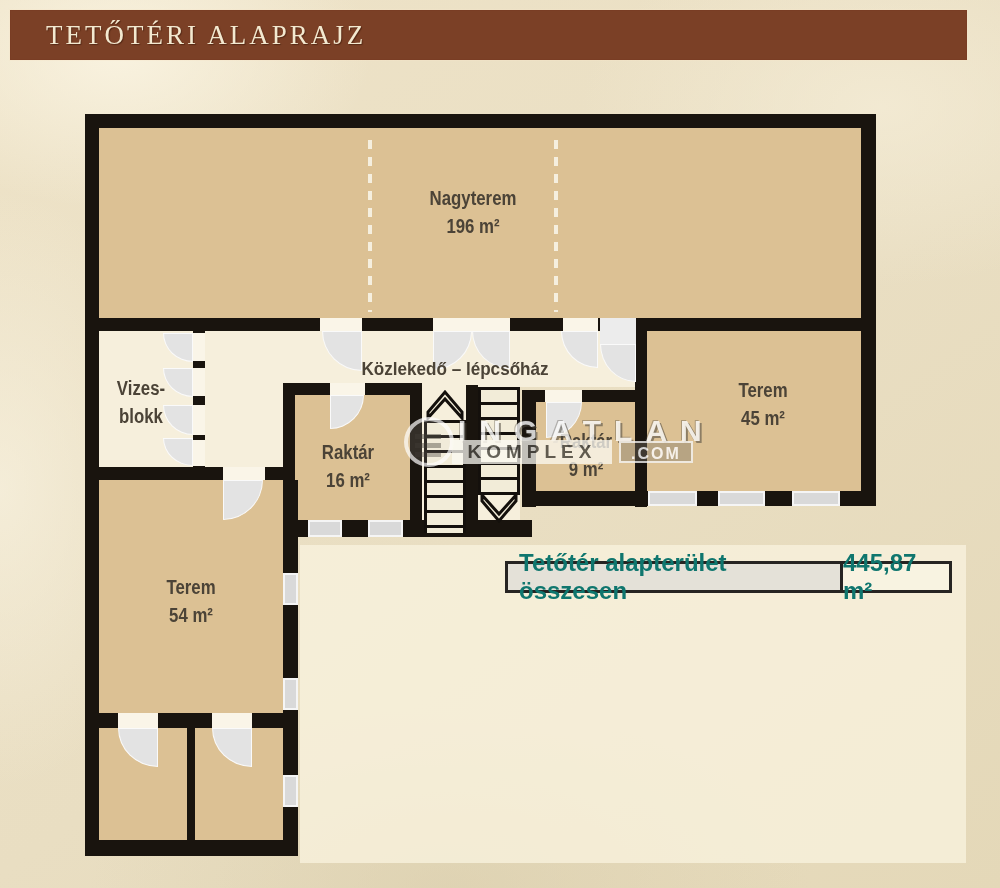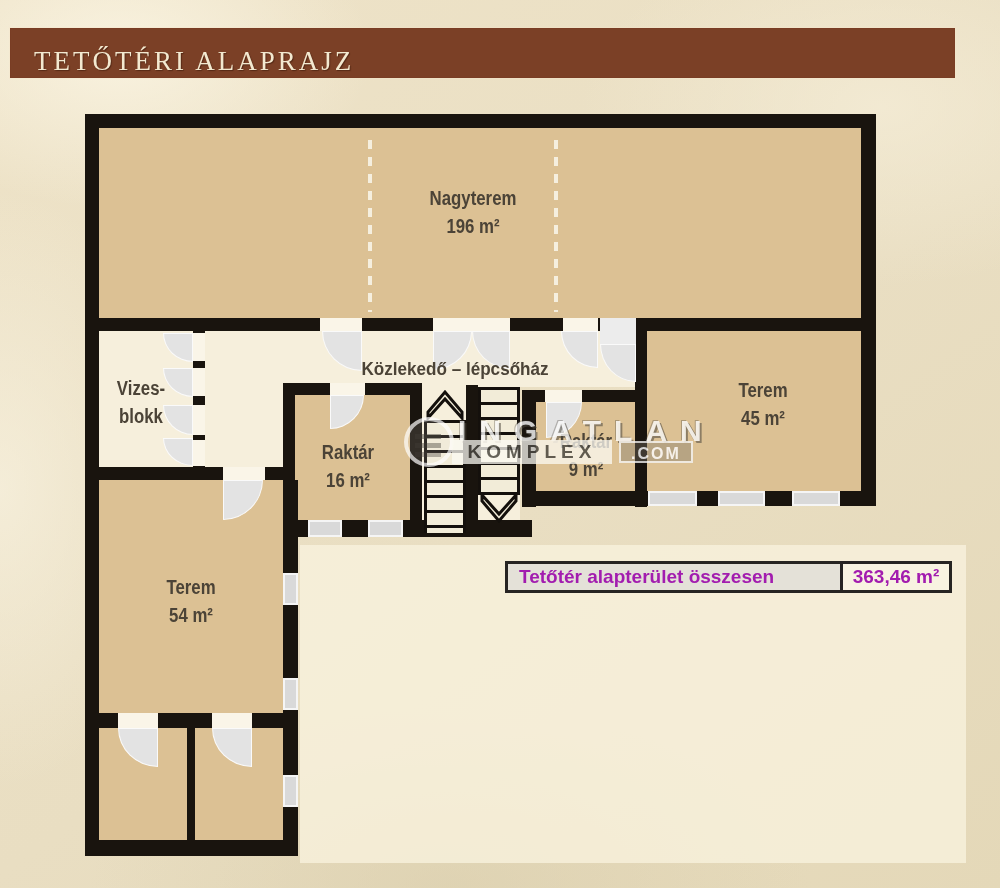--- a/index.html
+++ b/index.html
@@ -5,22 +5,22 @@
   html,body{margin:0;padding:0;}
   body{width:1000px;height:888px;overflow:hidden;font-family:"Liberation Sans",sans-serif;}
   .page{position:relative;width:1000px;height:888px;
     background:
       radial-gradient(ellipse 420px 260px at 12% 6%, rgba(250,244,226,.9) 0%, rgba(250,244,226,0) 60%),
       radial-gradient(ellipse 500px 300px at 88% 12%, rgba(244,236,214,.8) 0%, rgba(244,236,214,0) 60%),
       radial-gradient(ellipse 600px 300px at 45% 100%, rgba(216,204,170,.55) 0%, rgba(216,204,170,0) 60%),
       radial-gradient(ellipse 300px 500px at 0% 55%, rgba(248,242,224,.7) 0%, rgba(248,242,224,0) 60%),
       linear-gradient(145deg,#eee3c8 0%,#e9dec2 55%,#e4d8b8 100%);
   }
-  .header{position:absolute;left:10px;top:28px;width:943px;height:48px;background:#7b4026;
-    border:1px solid rgba(120,60,35,.6);box-shadow:0 0 0 1px rgba(245,230,200,.35);display:flex;align-items:flex-end;}
+  .header{position:absolute;left:10px;top:10px;width:943px;height:48px;background:#7b4026;
+    border:1px solid rgba(120,60,35,.6);box-shadow:0 0 0 1px rgba(245,230,200,.35);display:flex;align-items:center;padding-left:12px;}
   .title{font-family:"Liberation Serif",serif;font-size:27px;color:#f3e9d0;letter-spacing:3px;padding-left:23px;
     text-shadow:1px 1px 1px rgba(60,25,10,.6);}
   .pale{position:absolute;left:300px;top:545px;width:666px;height:318px;background:rgba(248,242,222,.78);}
   .fill{position:absolute;z-index:1;}
   .tan{background:#dcc194;}
   .cream{background:#f6efdc;}
   .dash{position:absolute;z-index:2;width:4px;
     background:repeating-linear-gradient(to bottom,#f8f4e7 0 9px,rgba(0,0,0,0) 9px 17px);opacity:.9;}
   .w{position:absolute;background:#19140e;z-index:3;}
   .op{position:absolute;background:#faf5e8;z-index:4;}
@@ -46,21 +46,21 @@
     letter-spacing:13px;color:rgba(255,255,255,.92);
     text-shadow:2px 2px 0 rgba(75,70,62,.65),-1px -1px 0 rgba(75,70,62,.4);}
   .wm-ingatlan{position:absolute;left:452px;top:440px;width:160px;height:24px;background:rgba(252,250,244,.88);
     color:#4c4a44;font-size:19px;font-weight:700;letter-spacing:5px;text-align:center;line-height:24px;}
   .wm-com{position:absolute;left:619px;top:441px;width:74px;height:22px;border:2px solid rgba(255,255,255,.85);
     background:rgba(125,118,105,.45);color:rgba(255,255,255,.95);font-size:16px;font-weight:700;
     letter-spacing:2px;text-align:center;line-height:22px;box-sizing:border-box;}
   
   .sumtable{position:absolute;left:505px;top:561px;width:447px;height:32px;border:3px solid #262422;
     box-sizing:border-box;display:flex;z-index:9;}
-  .cell{display:flex;align-items:center;font-weight:700;font-size:19px;color:#a21caf;}
+  .cell{display:flex;align-items:center;font-weight:700;font-size:24px;color:#0f766e;}
   .cell.label{flex:1;background:#e4e1d8;padding-left:11px;border-right:3px solid #262422;transform-origin:left center;}
   .cell.value{width:106px;background:#f8f3e1;justify-content:center;}
 </style>
 </head>
 <body>
 
 <div class="page">
 
   <div class="header">
     <span class="title">TETŐTÉRI ALAPRAJZ</span>
@@ -182,16 +182,16 @@
 
     <div class="wm">
       <div class="wm-circle"></div>
       <div class="wm-komplex">INGATLAN</div>
       <div class="wm-ingatlan">KOMPLEX</div>
       <div class="wm-com">.COM</div>
     </div>
 
     <div class="sumtable">
       <div class="cell label">Tetőtér alapterület összesen</div>
-      <div class="cell value">363,46 m²</div>
+      <div class="cell value">445,87 m²</div>
     </div>
   </div>
 </div>
 
 </body></html>

